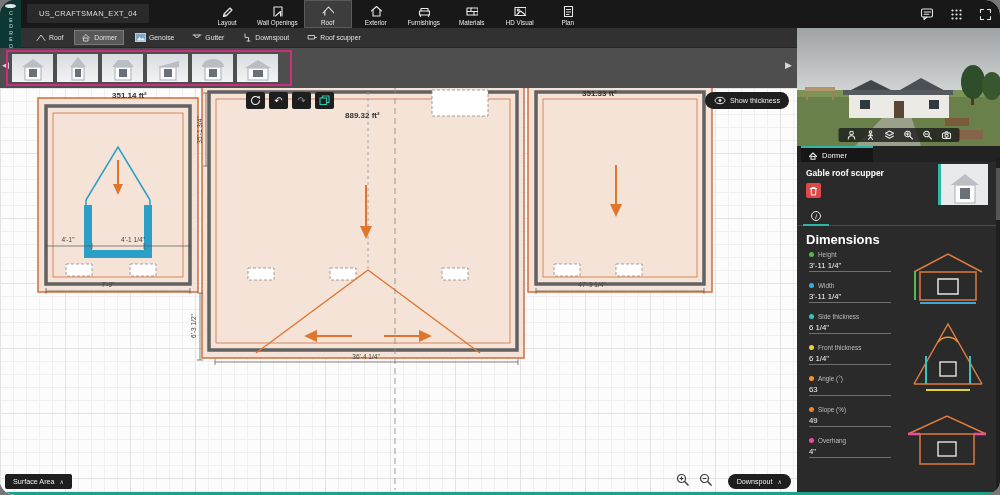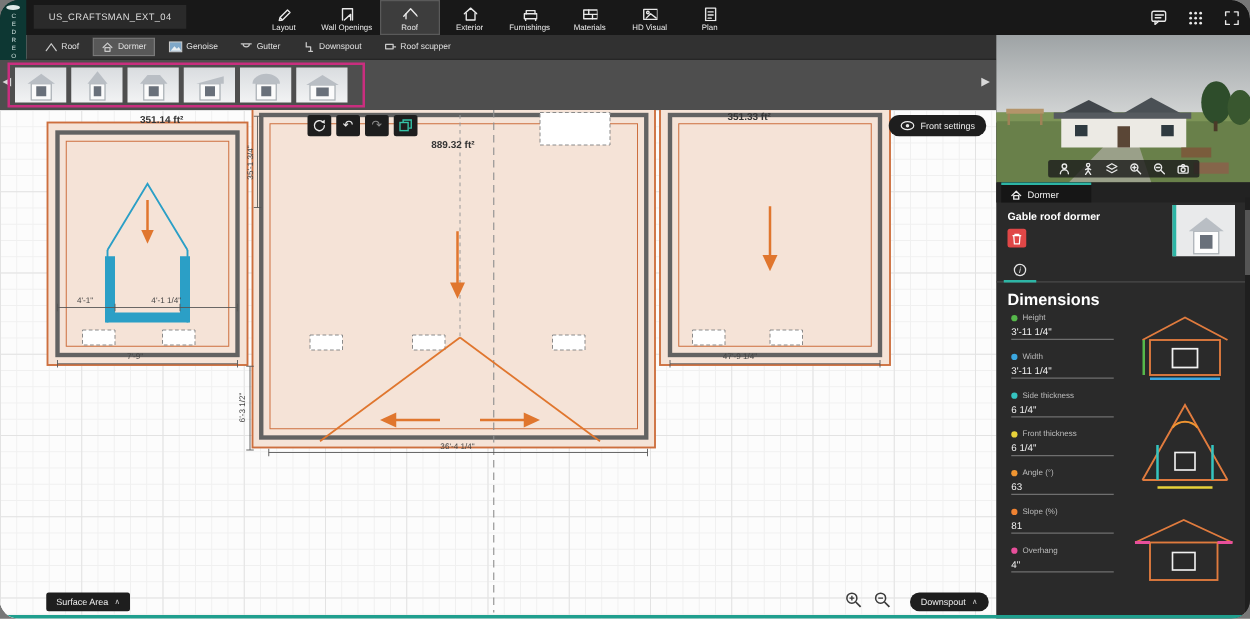--- a/index.html
+++ b/index.html
@@ -41,21 +41,21 @@
     background-size: 65px 65px, 65px 65px, 13px 13px, 13px 13px; text-decoration: underline; }
   .plan-svg { position:absolute; inset:0; }
 
   .ctl { background:#1e1e1e; color:#efefef; border-radius:2px; display:flex; align-items:center; justify-content:center; cursor:pointer; }
   .canvas-controls { position:absolute; top:4px; left:246px; display:flex; gap:4px; align-items:center; z-index:10; }
   .btn-sq { width:19px; height:17px; }
   .level-pill { width:118px; height:17px; justify-content:space-between; padding:0 6px; font-size:7.5px; }
   .glyph { font-size:10px; line-height:1; }
   .glyph.dim { color:#8a8a8a; }
   .show-settings { position:absolute; top:4px; right:8px; height:17px; border-radius:9px; padding:0 9px; gap:4px; font-size:7.2px; z-index:10; }
-  .surface-btn { position:absolute; left:5px; bottom:6px; height:15px; padding:0 8px; gap:5px; font-size:7.2px; z-index:10;margin-left:32px; }
+  .surface-btn { position:absolute; left:5px; bottom:6px; height:15px; padding:0 8px; gap:5px; font-size:7.2px; z-index:10; }
   .navigate-btn { position:absolute; right:6px; bottom:6px; height:15px; border-radius:8px; padding:0 9px; gap:5px; font-size:7.2px; z-index:10; }
   .zoom-ctls { position:absolute; right:84px; bottom:8px; display:flex; gap:9px; z-index:10; }
   .chev-up { font-size:6px; line-height:1; color:#cfcfcf; }
 
   
   .rpanel { position:absolute; top:28px; left:797px; width:203px; height:467px; background:#2a2a2a; z-index:25; }
   .viewport3d { position:absolute; top:0; left:0; width:203px; height:118px; cursor:pointer; }
   .view-toolbar { position:absolute; left:50%; transform:translateX(-50%); bottom:4px; height:14px; background:rgba(28,28,28,.8); border-radius:2px; display:flex; align-items:center; gap:9px; padding:0 8px; }
   .panel-tab { position:absolute; top:118px; left:4px; width:72px; height:16px; background:#161616; border-top:2px solid #2db5a5; color:#f2f2f2; font-size:7.5px; display:flex; align-items:center; gap:4px; padding-left:7px; cursor:pointer; }
   .panel-tab-row-bg { position:absolute; top:118px; left:0; width:203px; height:16px; background:#222; }
@@ -384,21 +384,21 @@
             <path d="M3.5 3 V1 H10 V7.5 H8" fill="none" stroke="#35c4a8" stroke-width="1.1"></path>
           </svg>
       </div>
     </div>
 
     <div class="ctl show-settings">
       <svg width="12" height="9">
           <ellipse cx="6" cy="4.5" rx="5" ry="3.2" fill="none" stroke="#e8e8e8" stroke-width="1"></ellipse>
           <circle cx="6" cy="4.5" r="1.4" fill="#e8e8e8"></circle>
         </svg>
-      <span>Front settings</span>
+      <span>Show thickness</span>
     </div>
 
     <div class="ctl surface-btn">
       <span>Surface Area</span>
       <span class="chev-up">∧</span>
     </div>
 
     <div class="zoom-ctls">
       <svg width="14" height="14">
           <circle cx="5.5" cy="5.5" r="4" fill="none" stroke="#3a3a3a" stroke-width="1.2"></circle>
@@ -495,21 +495,21 @@
 
     <div class="panel-tab-row-bg"></div>
     <div class="panel-tab">
       <svg width="10" height="9">
           <path class="icon-stroke" d="M1.5 5.5 L5 2 L8.5 5.5"></path>
           <rect class="icon-stroke" x="3" y="5.5" width="4" height="2.8"></rect>
         </svg>
       <span>Dormer</span>
     </div>
 
-    <div class="sel-title">Gable roof dormer</div>
+    <div class="sel-title">Gable roof scupper</div>
 
     <div class="red-chip">
       <svg width="9" height="10">
           <path d="M1 2.5 h7 M3 2.5 V1.5 h3 v1 M2 2.5 l0.5 6.5 h4 l0.5 -6.5" fill="none" stroke="#fff" stroke-width="1"></path>
         </svg>
     </div>
 
     <div class="sel-thumb">
       <svg width="44" height="34">
           <rect x="12" y="14" width="20" height="18" fill="#fdfdfd" stroke="#aab0b5"></rect>
@@ -561,21 +561,21 @@
             <span class="dot" style="background: rgb(240, 149, 49);"></span>
             <span class="f-label">Angle (°)</span>
           </div>
         <div class="f-value">63</div>
       </div>
       <div class="field" style="top:155px;">
         <div class="f-labelrow">
             <span class="dot" style="background: rgb(239, 130, 50);"></span>
             <span class="f-label">Slope (%)</span>
           </div>
-        <div class="f-value">81</div>
+        <div class="f-value">49</div>
       </div>
       <div class="field" style="top:186px;">
         <div class="f-labelrow">
             <span class="dot" style="background: rgb(232, 79, 155);"></span>
             <span class="f-label">Overhang</span>
           </div>
         <div class="f-value">4"</div>
       </div>
 
       <svg class="diag" style="top:-2px; right:10px;" width="84" height="58">

